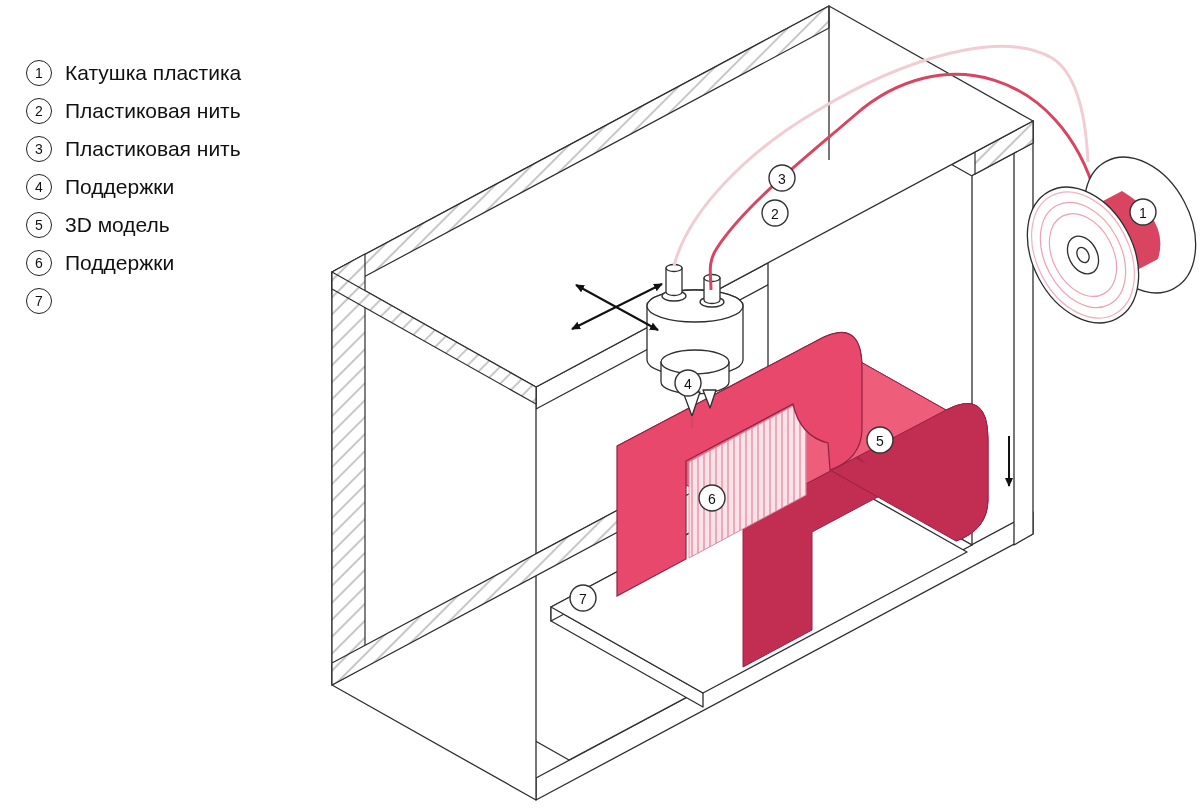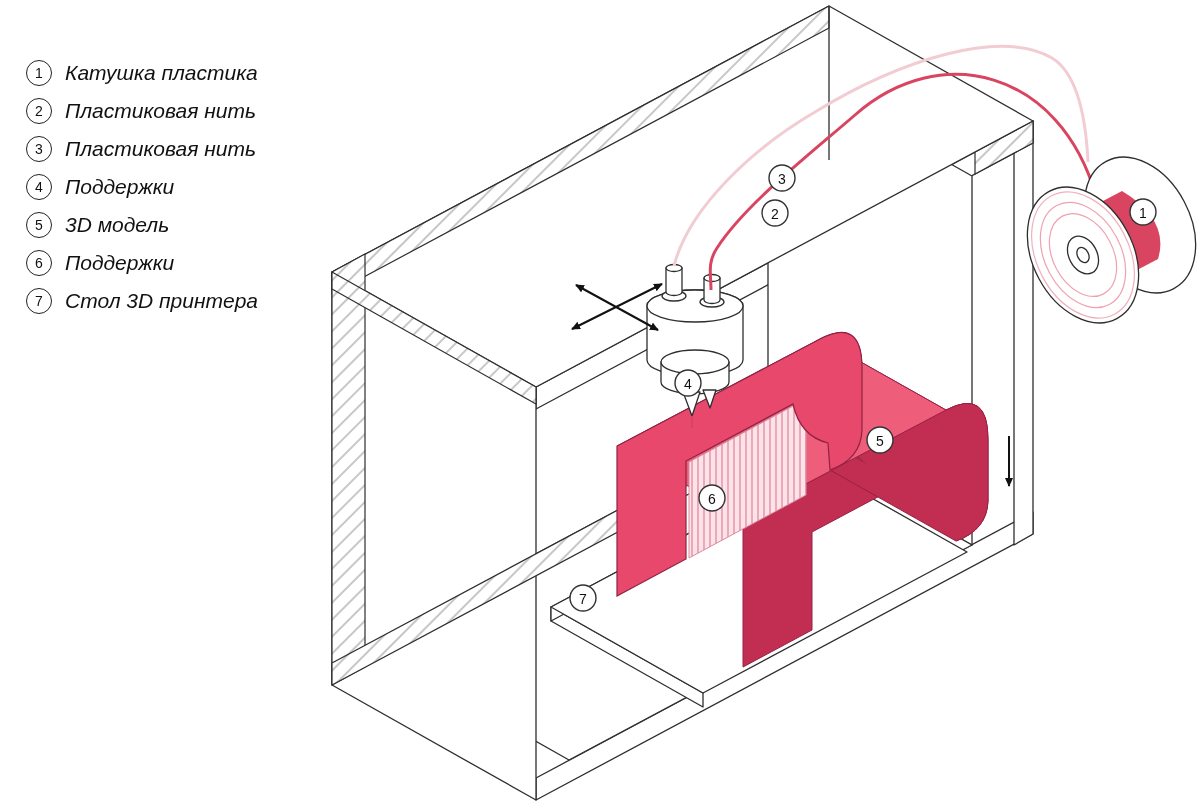--- a/index.html
+++ b/index.html
@@ -4,21 +4,21 @@
 <style>
   html,body{margin:0;padding:0;background:#fff;}
   body{width:1200px;height:809px;font-family:"Liberation Sans",sans-serif;color:#111;}
   .stage{position:relative;width:1200px;height:809px;overflow:hidden;background:#fff;}
   .diagram-svg{position:absolute;left:0;top:0;}
   
   .legend{position:absolute;left:26px;top:60px;display:flex;flex-direction:column;gap:13px;z-index:5;}
   .legend-row{display:flex;align-items:center;gap:13px;height:25px;}
   .lnum{flex:0 0 auto;width:24px;height:24px;border:1.4px solid #222;border-radius:50%;
         display:flex;align-items:center;justify-content:center;font-size:14px;line-height:1;}
-  .llabel{font-size:21px;white-space:nowrap;font-style:italic;}
+  .llabel{font-size:21px;white-space:nowrap;}
   
   .ln{fill:#fff;stroke:var(--line,#2e2e2e);stroke-width:1.3;stroke-linejoin:round;}
   .ht{fill:url(#hatch);stroke:var(--line,#2e2e2e);stroke-width:1.2;stroke-linejoin:round;}
   .st{fill:none;stroke:var(--line,#2e2e2e);stroke-width:1.3;}
   .arrow{stroke:#111;stroke-width:2;fill:none;}
   .bc{fill:#fff;stroke:#333;stroke-width:1.4;}
   .bt{font:400 14px "Liberation Sans",sans-serif;fill:#111;text-anchor:middle;dominant-baseline:central;}
 </style>
 </head>
 <body>
@@ -45,21 +45,20 @@
     <div class="legend-row">
       <span class="lnum">5</span>
       <span class="llabel">3D модель</span>
     </div>
     <div class="legend-row">
       <span class="lnum">6</span>
       <span class="llabel">Поддержки</span>
     </div>
     <div class="legend-row">
       <span class="lnum">7</span>
-      <span class="llabel">Стол 3D принтера</span>
     </div>
   </div>
 
   <svg class="diagram-svg" width="1200" height="809" viewBox="0 0 1200 809">
     <defs>
       <pattern id="hatch" patternUnits="userSpaceOnUse" width="12" height="12" patternTransform="rotate(45)">
         <rect width="12" height="12" fill="#fff"></rect>
         <path d="M1,0 V12" stroke="var(--hatch,#8f8f8f)" stroke-width="1"></path>
       </pattern>
       <pattern id="supp" patternUnits="userSpaceOnUse" width="6" height="6">

